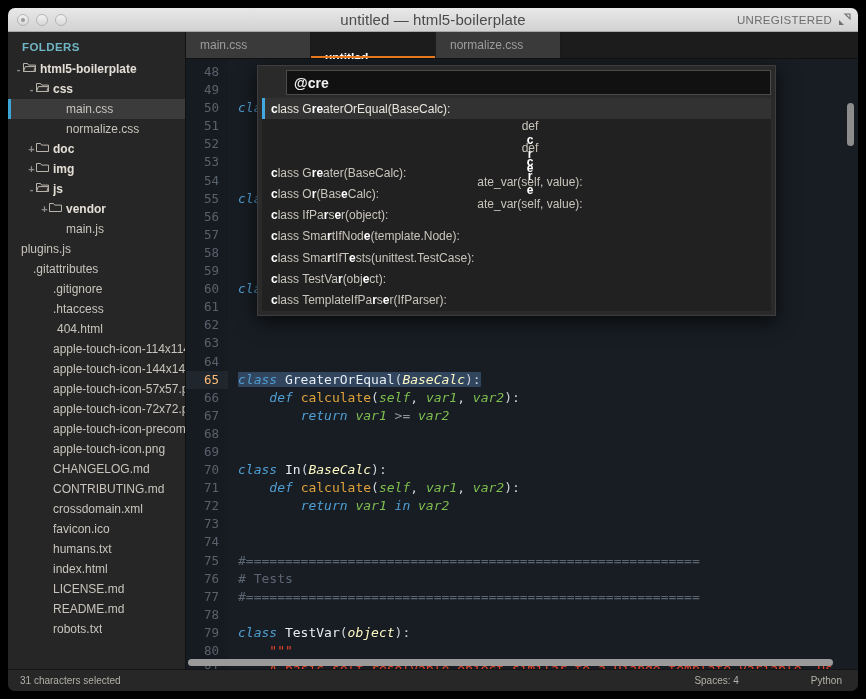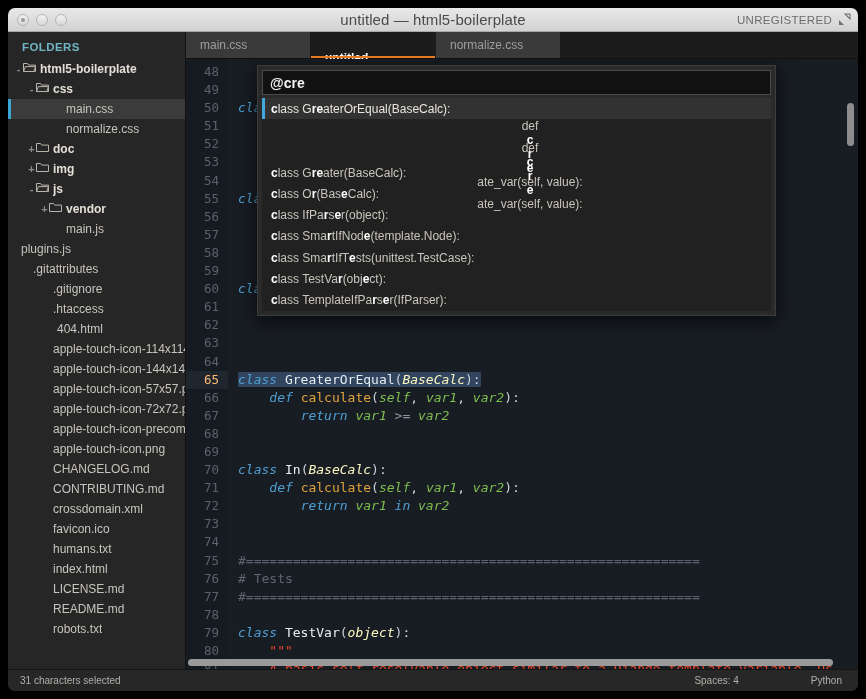--- a/index.html
+++ b/index.html
@@ -178,20 +178,21 @@
     box-shadow: 0 5px 18px rgba(0,0,0,.7);
     padding: 4px;
     font-family: "Liberation Sans", sans-serif;
     z-index: 30;
   }
   #overlay-input {
     height: 25px; background: #111; border: 1px solid #4a4a4a;
     display: flex; align-items: center; padding: 0 7px;
     font-size: 14px; color: #f2f2f2; font-weight: bold;
     position: relative;
+    margin-left: 24px;
   }
   #overlay-list { margin-top: 3px; background: #212121; }
   .oitem {
     height: 21.3px; display: flex; align-items: center;
     font-size: 12px; color: #c9c5bd;
     padding-left: 9px; white-space: nowrap;
     position: relative;
   }
   .oitem.sel-row { background: #323232; color: #e9e5dd; }
   .oitem.sel-row::before {

